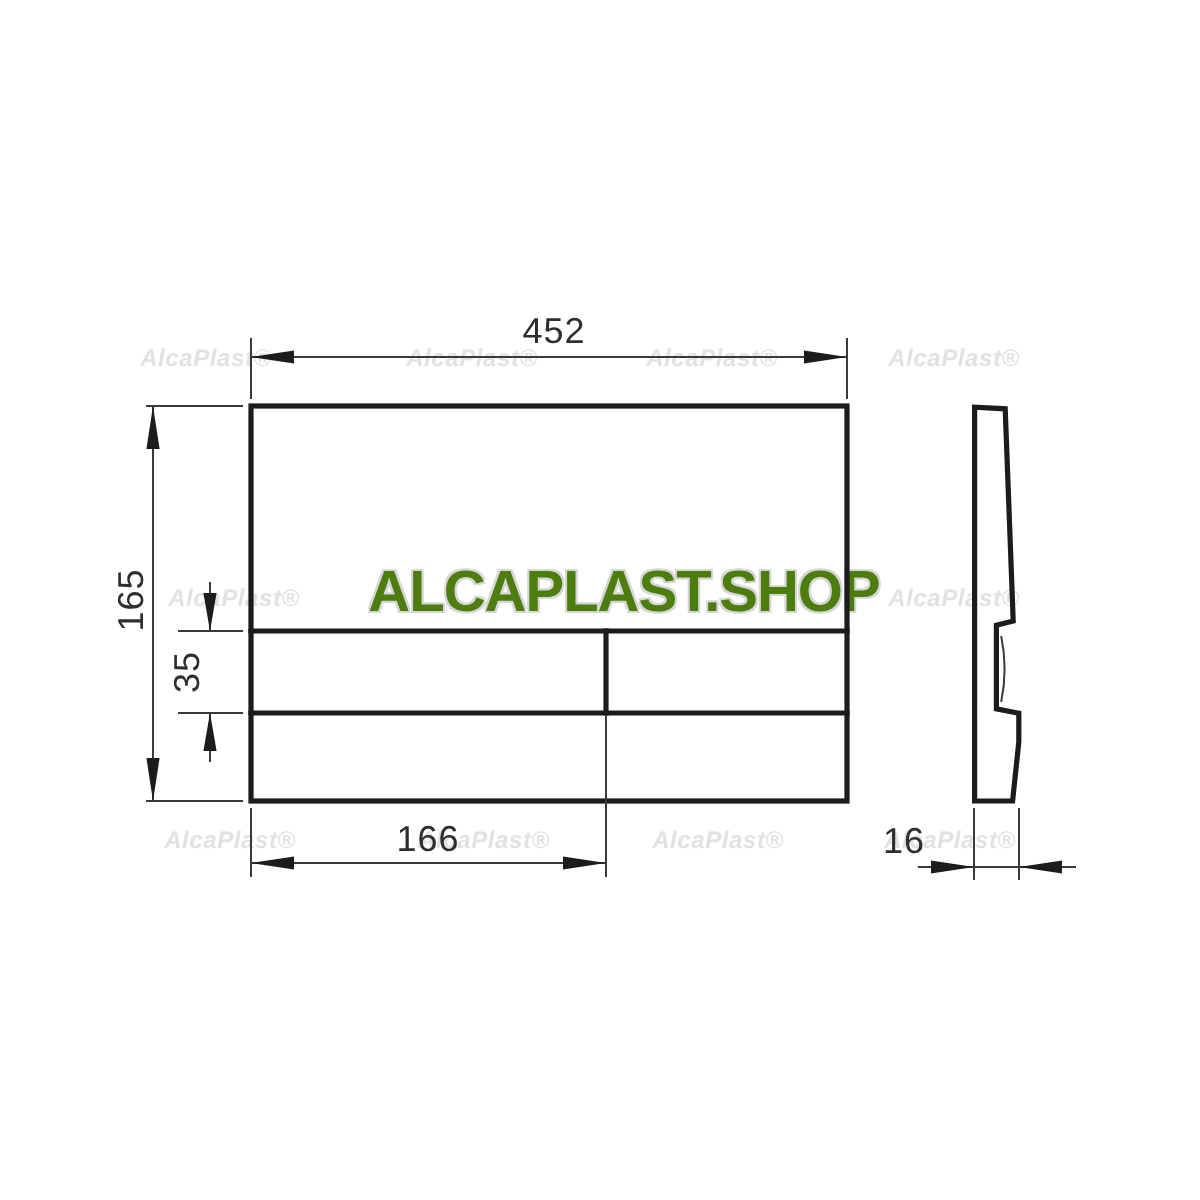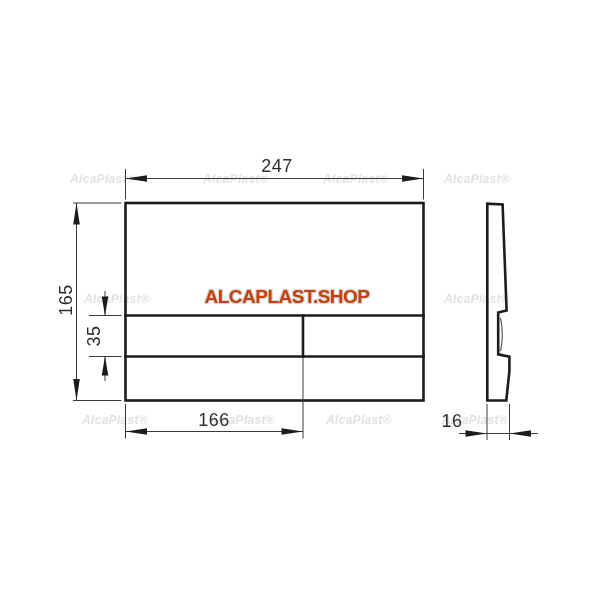--- a/index.html
+++ b/index.html
@@ -7,23 +7,23 @@
     position:relative;width:600px;height:600px;background:#ffffff;
     overflow:hidden;font-family:"Liberation Sans",sans-serif;
   }
   .wm-layer{position:absolute;inset:0;z-index:1;}
   .wm-small{
     position:absolute;transform:translate(-50%,-50%);
     font-style:italic;font-weight:bold;font-size:12px;
     color:#e2e2e2;letter-spacing:.3px;white-space:nowrap;user-select:none;
   }
   .wm-large{
-    position:absolute;left:287px;top:297px;transform:translate(-50%,-50%);
-    font-weight:bold;font-size:19px;letter-spacing:-.5px;white-space:nowrap;
-    color:#c2410c;user-select:none;
+    position:absolute;left:312px;top:297px;transform:translate(-50%,-50%);
+    font-weight:bold;font-size:29px;letter-spacing:-.5px;white-space:nowrap;
+    color:#4d7c0f;user-select:none;
     text-shadow:1px 1px 0 #d6d6d6,-1px -1px 0 #d6d6d6,1px -1px 0 #d6d6d6,-1px 1px 0 #d6d6d6;
   }
   svg.lines{position:absolute;left:0;top:0;z-index:2;}
   .bold{stroke:#1c1c1c;stroke-width:2.6;fill:none;}
   .thin{stroke:#3a3a3a;stroke-width:1;fill:none;}
   .arr{fill:#1c1c1c;stroke:none;}
   .label-layer{position:absolute;inset:0;z-index:3;}
   .dim-label{
     position:absolute;transform:translate(-50%,-50%);
     font-size:18px;color:#2e2e2e;white-space:nowrap;letter-spacing:.5px;
@@ -100,20 +100,20 @@
     <g>
       <line class="thin" x1="487" y1="404" x2="487" y2="440"></line>
       <line class="thin" x1="509.5" y1="404" x2="509.5" y2="440"></line>
       <line class="thin" x1="459" y1="433.5" x2="538" y2="433.5"></line>
       <polygon class="arr" points="487,433.5 465.5,430.2 465.5,436.8"></polygon>
       <polygon class="arr" points="509.5,433.5 531,430.2 531,436.8"></polygon>
     </g>
   </svg>
 
   <div class="label-layer">
-    <div class="dim-label" style="left:277px;top:166px">247</div>
+    <div class="dim-label" style="left:277px;top:166px">452</div>
     <div class="dim-label rot" style="left:66px;top:300px">165</div>
     <div class="dim-label rot" style="left:94px;top:336px">35</div>
     <div class="dim-label" style="left:214px;top:420px">166</div>
     <div class="dim-label" style="left:452px;top:421px">16</div>
   </div>
 
 </div>
 
 </body></html>

